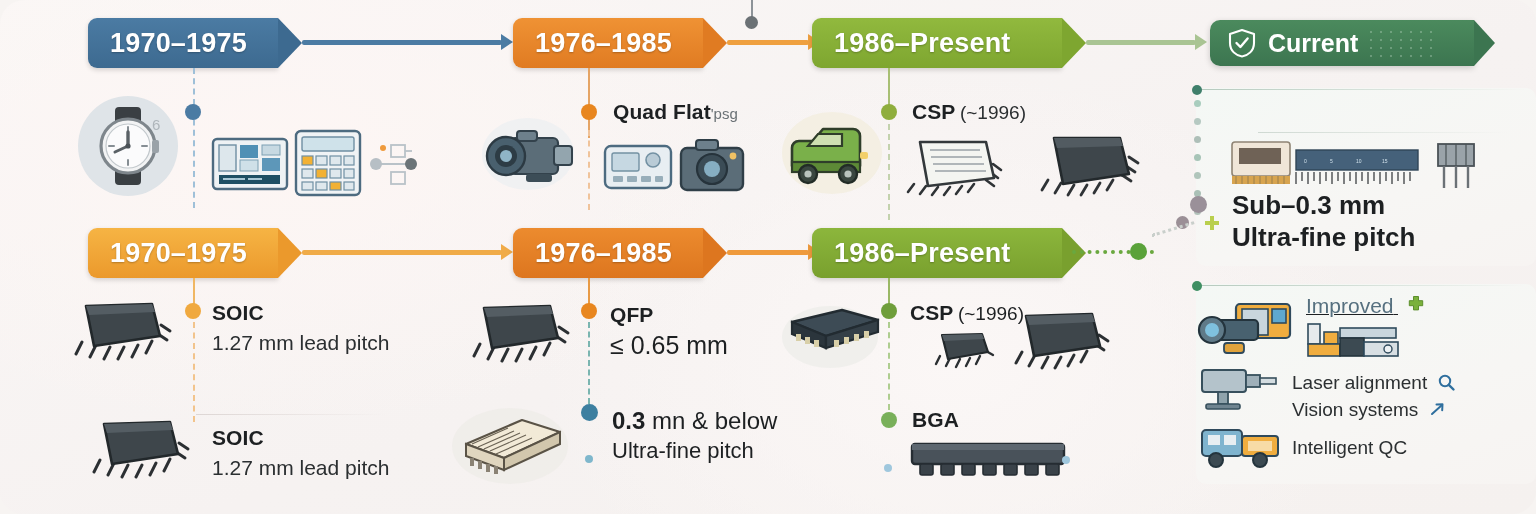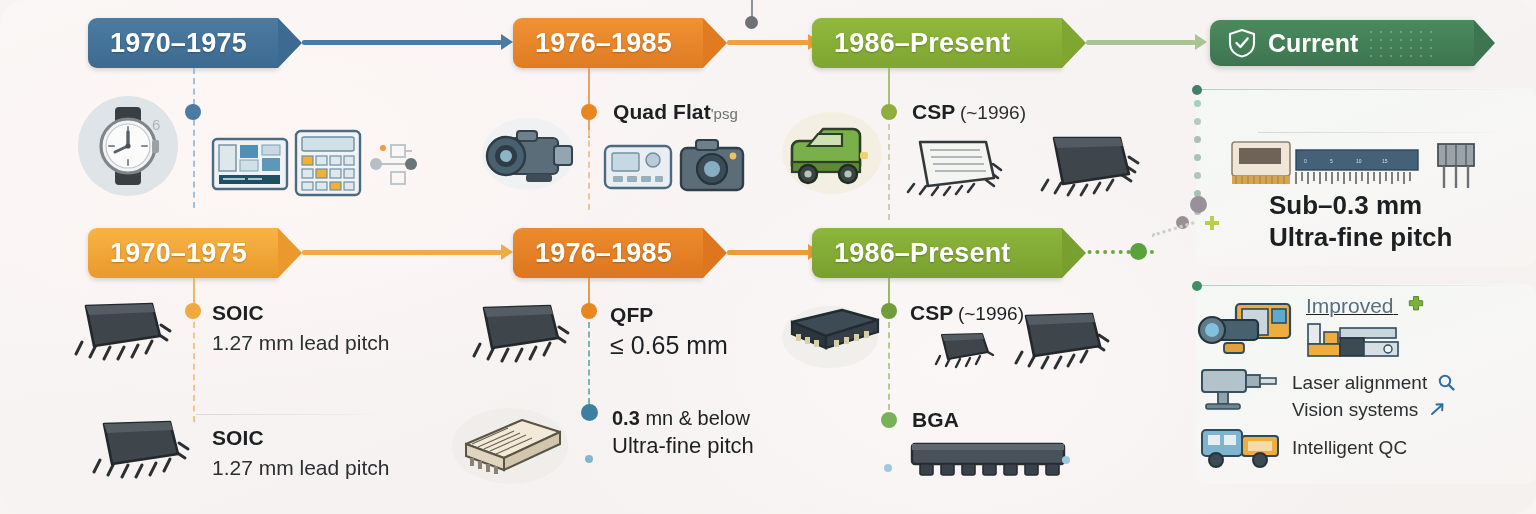--- a/index.html
+++ b/index.html
@@ -398,21 +398,21 @@
           <line x1="236" y1="4" x2="236" y2="26"></line>
       </g>
       <g stroke="#6b7176" stroke-width="2.4">
         <line x1="214" y1="26" x2="214" y2="48"></line>
           <line x1="226" y1="26" x2="226" y2="48"></line>
           <line x1="238" y1="26" x2="238" y2="48"></line>
       </g>
     </svg>
   </div>
 
-  <div class="lbl two-line" style="left:1232px; top:190px;margin-left:37px;">
+  <div class="lbl two-line" style="left:1232px; top:190px;">
     <div style="font-size:26px; font-weight:bold;">Sub–0.3 mm</div>
     <div style="font-size:26px; font-weight:bold;">Ultra-fine pitch</div>
   </div>
 
   <div class="banner b-amber" style="left:88px; top:228px; width:190px;">
     <span>1970–1975</span>
   </div>
   <div class="arrow" style="left:302px; top:250px; width:200px; background:#f0ab48; --ac:#f0ab48;"></div>
 
   <div class="banner b-orange2" style="left:513px; top:228px; width:190px;">
@@ -450,21 +450,21 @@
   <div class="lbl two-line" style="left:610px; top:302px;">
     <div class="hd">QFP</div>
     <div style="font-size:25px; font-weight:normal; margin-top:2px;">≤ 0.65 mm</div>
   </div>
   <div class="lbl" style="left:910px; top:301px;">
     <span class="hd">CSP</span>
     <span style="font-size:19px;">(~1996)</span>
   </div>
 
   <div class="lbl two-line" style="left:612px; top:406px;">
-    <div style="font-size:20px;">
+    <div style="font-size:24px;">
       <span style="font-weight:bold;">0.3</span>
       <span style="font-weight:normal;">mn &amp; below</span>
     </div>
     <div style="font-size:22px; font-weight:normal; margin-top:3px;">Ultra-fine pitch</div>
   </div>
 
   <div class="lbl" style="left:912px; top:408px;">
     <span class="hd">BGA</span>
   </div>
 

